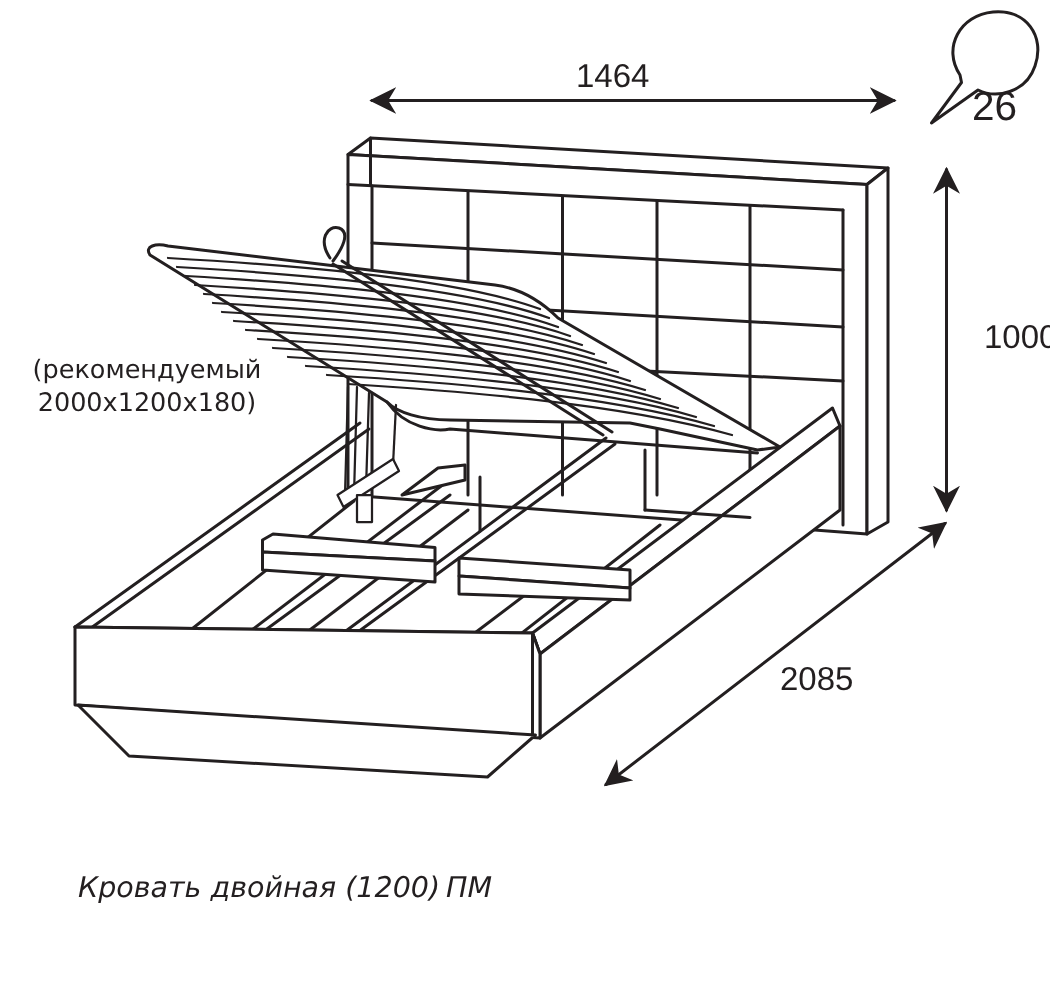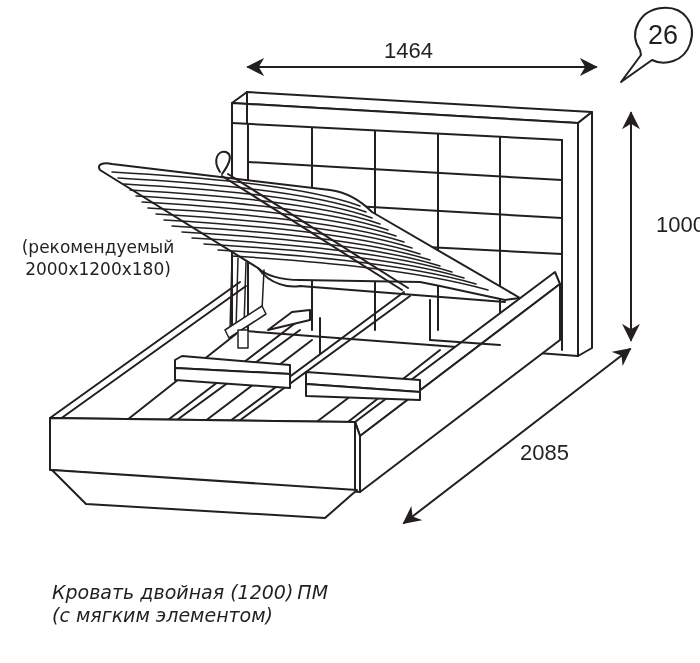--- a/index.html
+++ b/index.html
@@ -3,21 +3,21 @@
   <meta charset="utf-8">
   <style>
     html, body { margin: 0; padding: 0; background: #ffffff; }
     body { width: 700px; height: 663px; position: relative; overflow: hidden; }
     .canvas { position: absolute; left: 0; top: 0; width: 700px; height: 652px; }
     svg.drawing { position: absolute; left: 0; top: 0; }
     .label { position: absolute; color: #231f20; font-family: "Liberation Sans", sans-serif; white-space: nowrap; line-height: 1; }
     .dim { font-size: 22px; }
     .note { font-family: "DejaVu Sans", sans-serif; font-size: 17px; line-height: 22px; text-align: center; }
     .caption { font-family: "DejaVu Sans", sans-serif; font-size: 19px; line-height: 23px; font-style: italic; }
-    .badge-num { font-size: 27px; }
+    .badge-num { font-size: 27px; margin-top: 36px; }
   </style>
 </head>
 <body>
 
 <div class="canvas">
 
   <svg class="drawing" width="700" height="663" viewBox="0 0 700 663">
     <defs>
       <marker id="arr" viewBox="0 0 10 10" refX="9" refY="5" markerWidth="9" markerHeight="9" orient="auto-start-reverse">
         <path d="M0,0 L10,5 L0,10 L3,5 z" fill="#231f20"></path>
@@ -130,16 +130,15 @@
 
   <div class="label note" style="left:0px; top:236px; width:196px;text-align:center;">
     <div>(рекомендуемый</div>
     <div>2000х1200х180)</div>
   </div>
 
   <div class="label caption" style="left:52px; top:581px;">
     <div>
       <span>Кровать двойная (1200)</span><span style="margin-left:4px;">ПМ</span>
     </div>
-    <div>(с мягким элементом)</div>
   </div>
 
 </div>
 
 </body></html>

